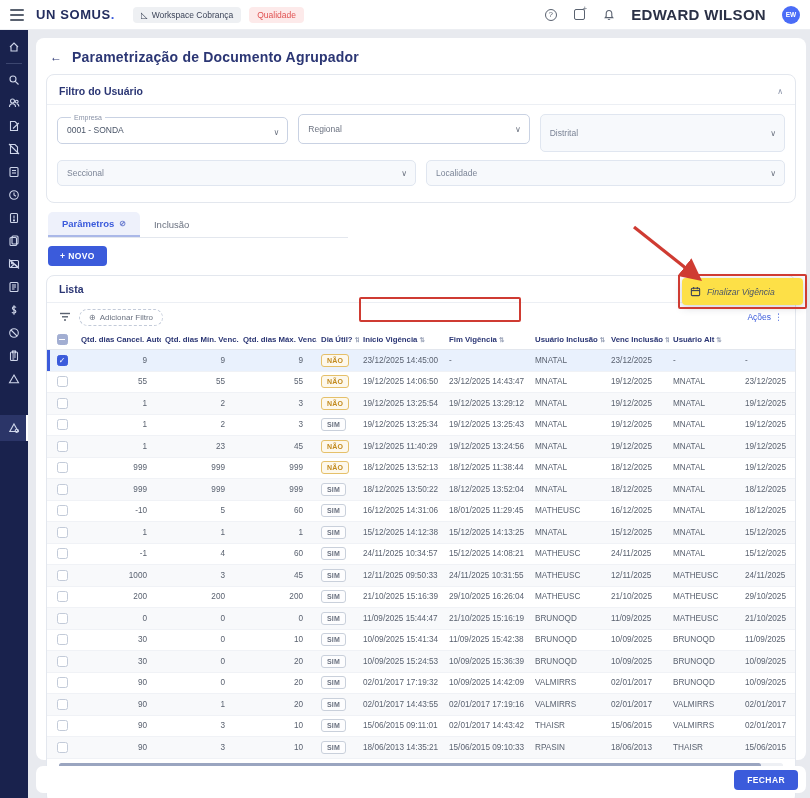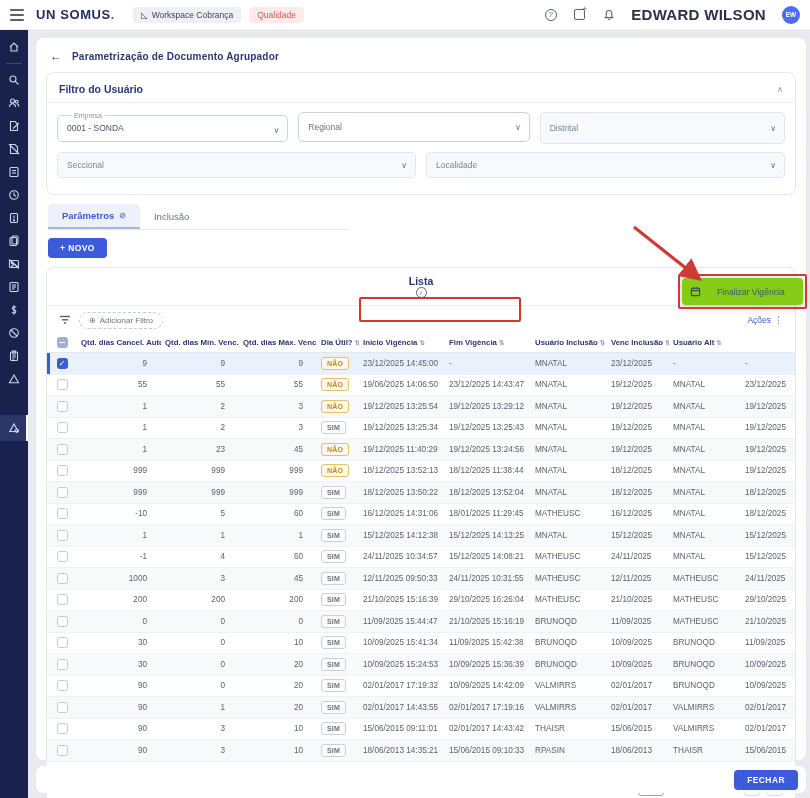--- a/index.html
+++ b/index.html
@@ -31,21 +31,21 @@
   .side-item { width:28px; height:22px; display:flex; align-items:center; justify-content:center; cursor:pointer; margin-bottom:1px;}
   .side-item svg { width:12px; height:12px; stroke:#cfd6ea; fill:none; stroke-width:1.1; }
   .side-item.active { background:#2b3568; box-shadow: inset -2px 0 0 #ffffff; margin-top:24px; height:26px;}
   .side-div { width:16px; height:1px; background:#3c466f; margin:4px 0 5px;}
 
   
   .main-panel { position:absolute; left:36px; top:38px; width:770px; height:722px; background:#ffffff;
                 border-radius:8px; padding:6px 10px; z-index:5;}
   .page-title-row { display:flex; align-items:center; gap:10px; padding:5px 4px 9px; }
   .back-arrow { font-size:12px; color:#2b3674; cursor:pointer; }
-  .page-title { font-size:10px; font-weight:700; color:#2b3674; letter-spacing:.2px;text-align:center;}
+  .page-title { font-size:14px; font-weight:700; color:#2b3674; letter-spacing:.2px;text-align:center;}
 
   
   .card { border:1px solid #e3e7ee; border-radius:8px; background:#fff; }
   .filter-card { padding:6px 0 6px; }
   .card-head { display:flex; align-items:center; justify-content:space-between; padding:4px 12px 7px; }
   .card-title { font-size:10.5px; font-weight:700; color:#2b3674;text-align:center; }
   .chev { font-size:8px; color:#8a93a8; cursor:pointer; }
   .card-sep { height:1px; background:#eceff4; }
   .filter-fields { padding:9px 10px 2px; }
   .frow { display:grid; gap:10px; margin-bottom:8px; }
@@ -63,21 +63,21 @@
   
   .tabs { display:flex; align-items:center; margin:9px 2px 0; border-bottom:1px solid #e3e7ee; width:300px;}
   .tab { font-size:9.5px; padding:6px 14px; color:#6b7280; cursor:pointer; display:flex; gap:5px; align-items:center;}
   .tab.active { color:#3b5bdb; font-weight:700; background:#eef1fb; border-radius:5px 5px 0 0; border-bottom:2px solid #aab8e8;}
   .tab-ic { font-size:8px; color:#6d7fd0; }
   .btn-novo { margin:8px 2px 0; background:#3b5bdb; color:#fff; border:none; border-radius:4px; font-size:8.5px;
               font-weight:700; padding:5px 12px; letter-spacing:.4px; cursor:pointer; font-family:inherit;}
 
   
   .lista-card { margin-top:9px; }
-  .lista-head { display:flex; align-items:center; justify-content:space-between; padding:7px 12px;flex-direction:column;}
+  .lista-head { display:flex; align-items:center; justify-content:space-between; padding:7px 12px;}
   .info-icn { width:11px; height:11px; border:1px solid #5a6270; border-radius:50%; font-size:7px; color:#5a6270;
               display:flex; align-items:center; justify-content:center; cursor:pointer; font-style:italic; font-family:"Liberation Serif",serif;}
   .toolbar { display:flex; align-items:center; padding:5px 12px 4px; gap:8px;}
   .funnel svg { width:12px; height:10px; stroke:#5a6270; stroke-width:1.4; }
   .add-filter { border:1px dashed #c3cbd9; border-radius:11px; padding:3px 9px; font-size:8px; color:#6b7280;
                 display:flex; gap:4px; align-items:center; cursor:pointer;}
   .acoes { margin-left:auto; display:flex; align-items:center; gap:3px; color:#3b5bdb; font-size:8.5px; cursor:pointer;}
   .kebab { color:#3b5bdb; font-size:9px; }
 
   table { border-collapse:collapse; table-layout:fixed; width:748px; }
@@ -111,23 +111,23 @@
   
   .action-bar { position:absolute; left:36px; top:766px; width:770px; height:27px; background:#fff; border-radius:7px;
                 display:flex; align-items:center; justify-content:flex-end; padding:0 8px; z-index:5;}
   .btn-fechar { background:#3b5bdb; color:#fff; border:none; border-radius:4px; font-size:8.5px; font-weight:700;
                 padding:5px 13px; letter-spacing:.4px; cursor:pointer; font-family:inherit;}
 
   
   .ann-box { position:absolute; border:2px solid #cf3b32; border-radius:2px; z-index:60; pointer-events:none;}
   #ann-row { left:359px; top:297px; width:162px; height:25px; }
   #ann-menu { left:678px; top:274px; width:129px; height:35px; }
-  .menu-pop { position:absolute; left:682px; top:278px; width:121px; height:27px; background:#84cc16; border-radius:4px;
-              box-shadow:0 2px 8px rgba(40,50,80,.25); z-index:50; display:flex; align-items:center; gap:16px;
-              padding:0 8px; font-size:8.6px; color:#4a5568; cursor:pointer;}
+  .menu-pop { position:absolute; left:682px; top:278px; width:121px; height:27px; background:#fde047; border-radius:4px;
+              box-shadow:0 2px 8px rgba(40,50,80,.25); z-index:50; display:flex; align-items:center; gap:6px;
+              padding:0 8px; font-size:8.6px; color:#4a5568; cursor:pointer;font-style:italic;}
   .menu-pop svg { width:11px; height:11px; stroke:#3c4458; stroke-width:1.2; fill:none;}
   #arrow-svg { position:absolute; left:0; top:0; width:810px; height:798px; z-index:61; pointer-events:none;}
 </style>
 </head>
 <body>
 
 <div class="topbar">
   <div class="hamburger">
       <i></i>
       <i></i>
@@ -316,21 +316,21 @@
       <div class="frow frow1">
         <fieldset class="sel outlined">
           <legend>Empresa</legend>
           <span style="margin-top:-4px">0001 - SONDA</span>
           <span class="carr">∨</span>
         </fieldset>
         <div class="sel">
           <span style="color:#6b7280">Regional</span>
           <span class="carr">∨</span>
         </div>
-        <div class="sel filled" style="height:32px">
+        <div class="sel filled" style="height:38px">
           <span>Distrital</span>
           <span class="carr">∨</span>
         </div>
       </div>
       <div class="frow frow2">
         <div class="sel">
           <span>Seccional</span>
           <span class="carr">∨</span>
         </div>
         <div class="sel">
@@ -430,21 +430,21 @@
             <td>-</td>
           </tr>
           <tr>
             <td>
               <div class="cb"></div>
             </td>
             <td class="num">55</td>
             <td class="num">55</td>
             <td class="num">55</td>
             <td><span class="badge nao">NÃO</span></td>
-            <td>19/06/2025 14:06:50</td>
+            <td>19/12/2025 14:06:50</td>
             <td>23/12/2025 14:43:47</td>
             <td>MNATAL</td>
             <td>19/12/2025</td>
             <td>MNATAL</td>
             <td>23/12/2025</td>
           </tr>
           <tr class="zebra">
             <td>
               <div class="cb"></div>
             </td>

